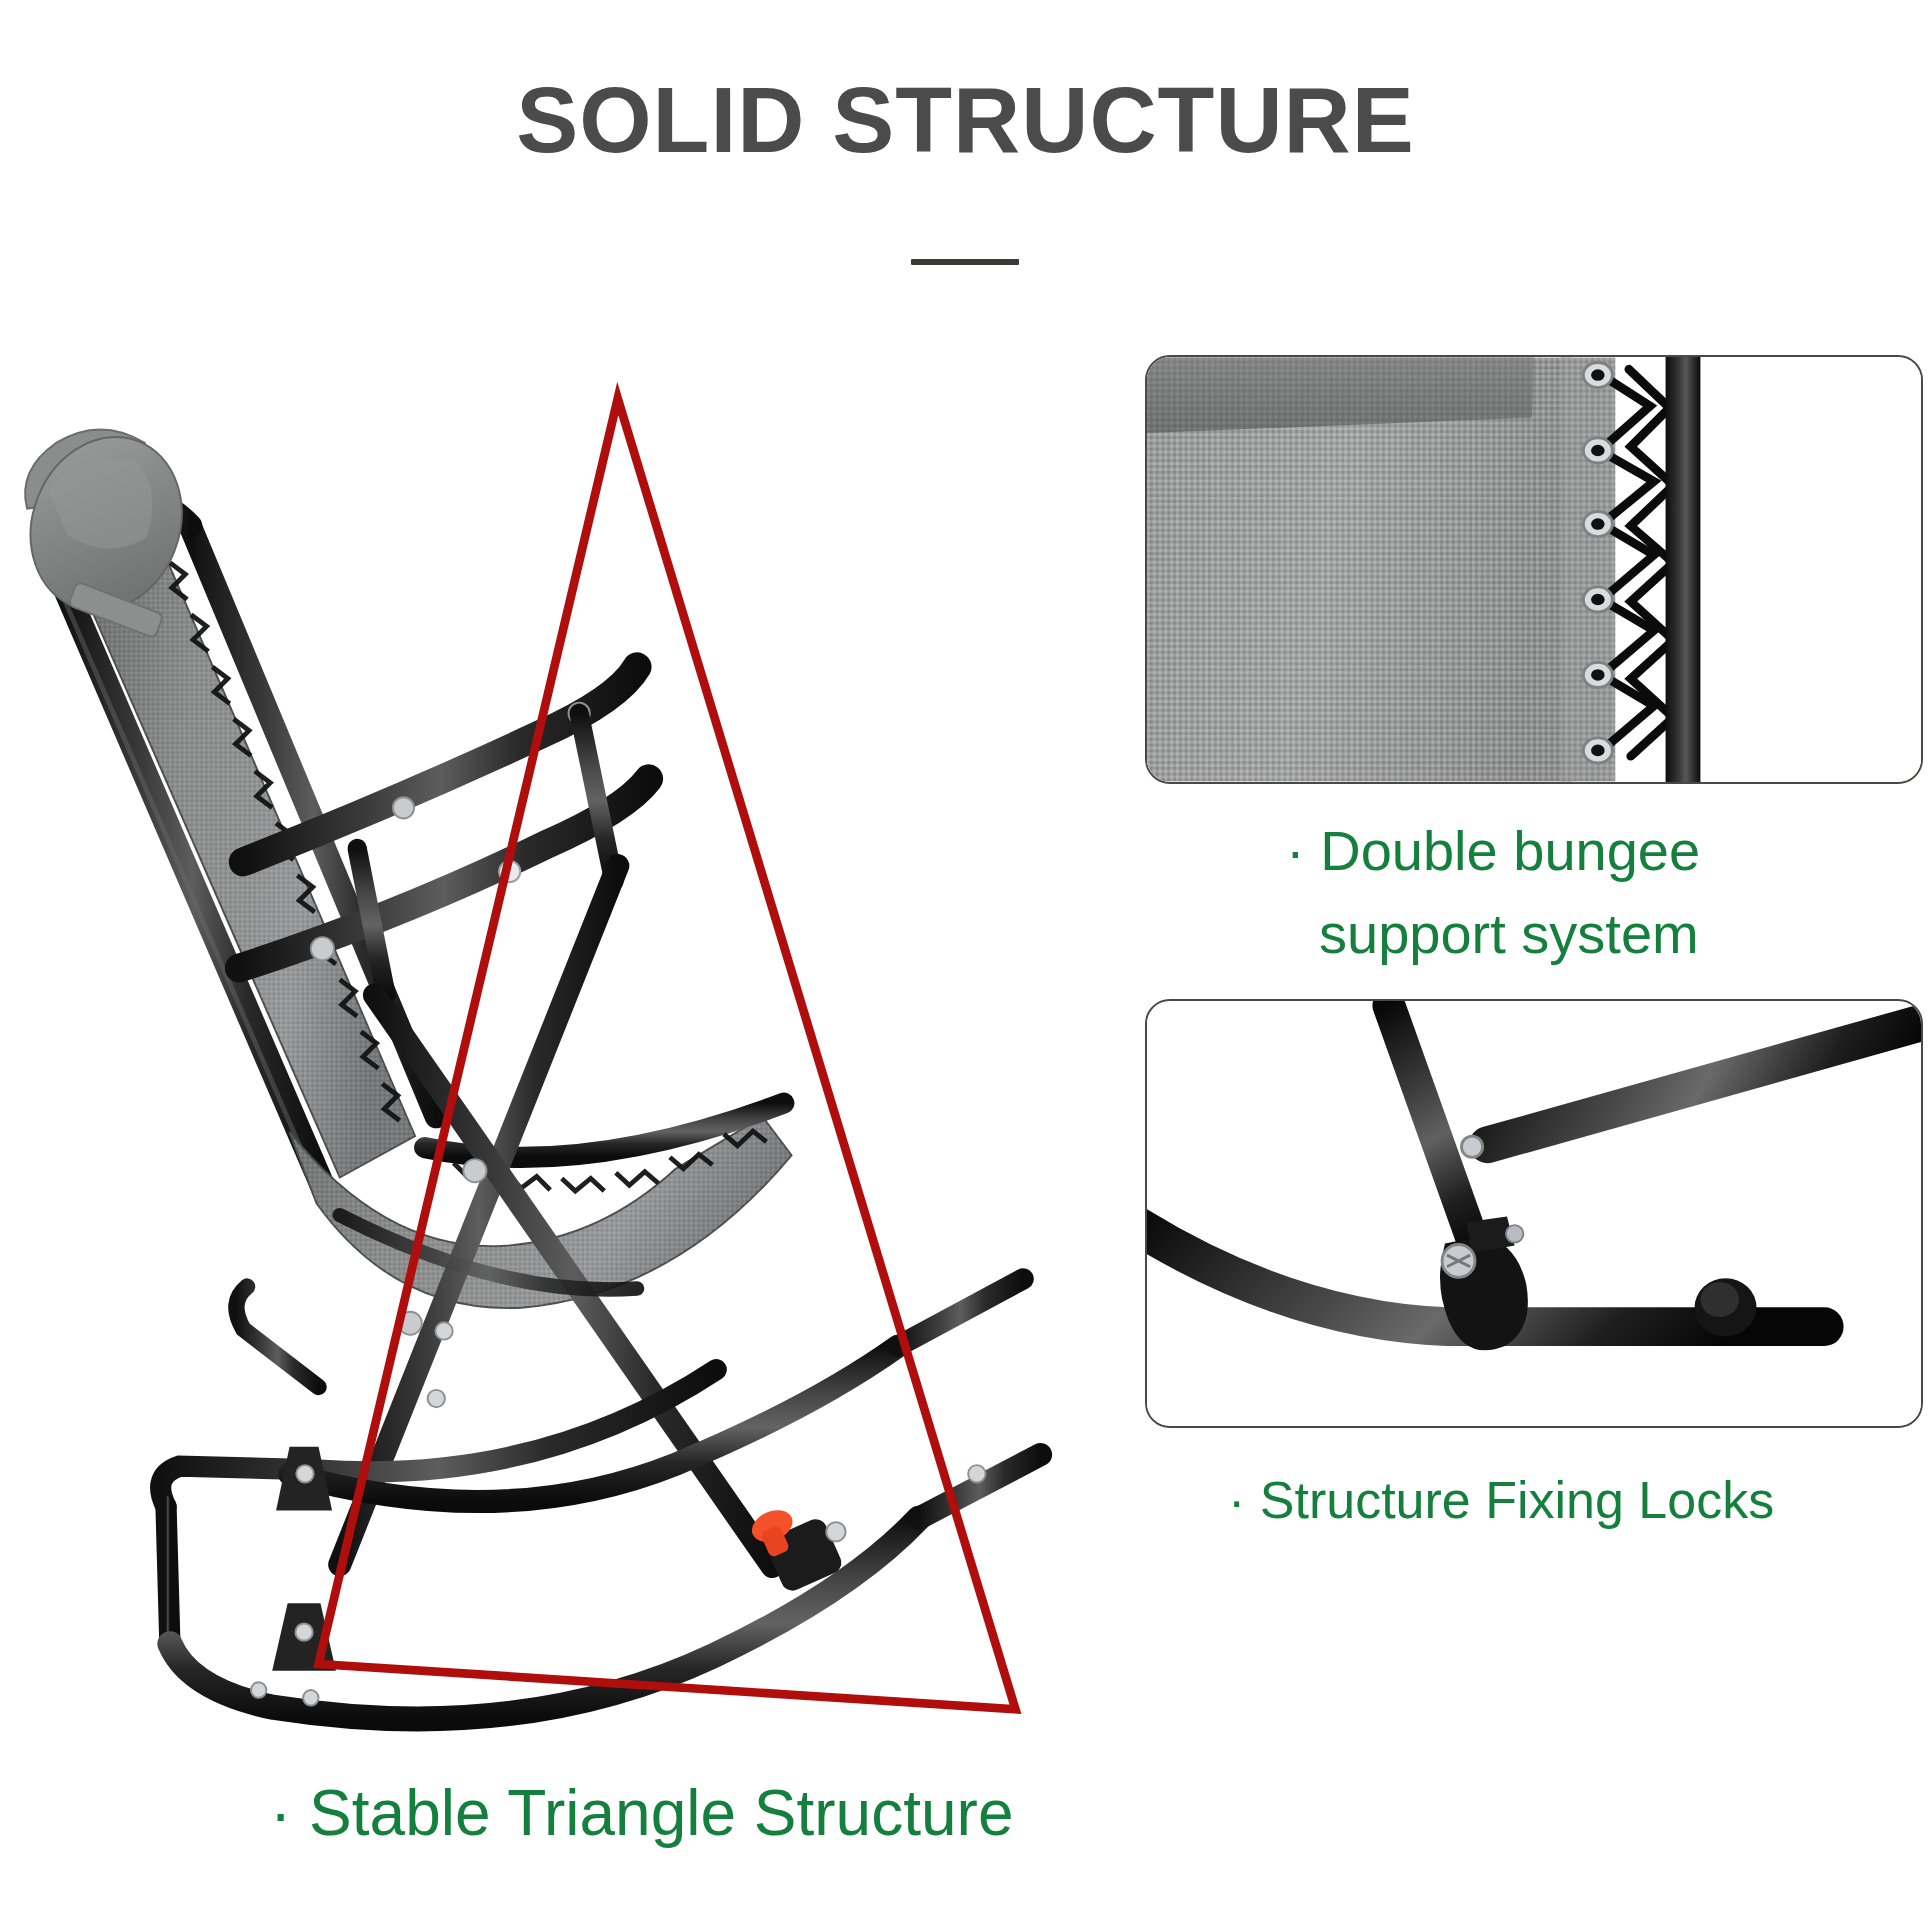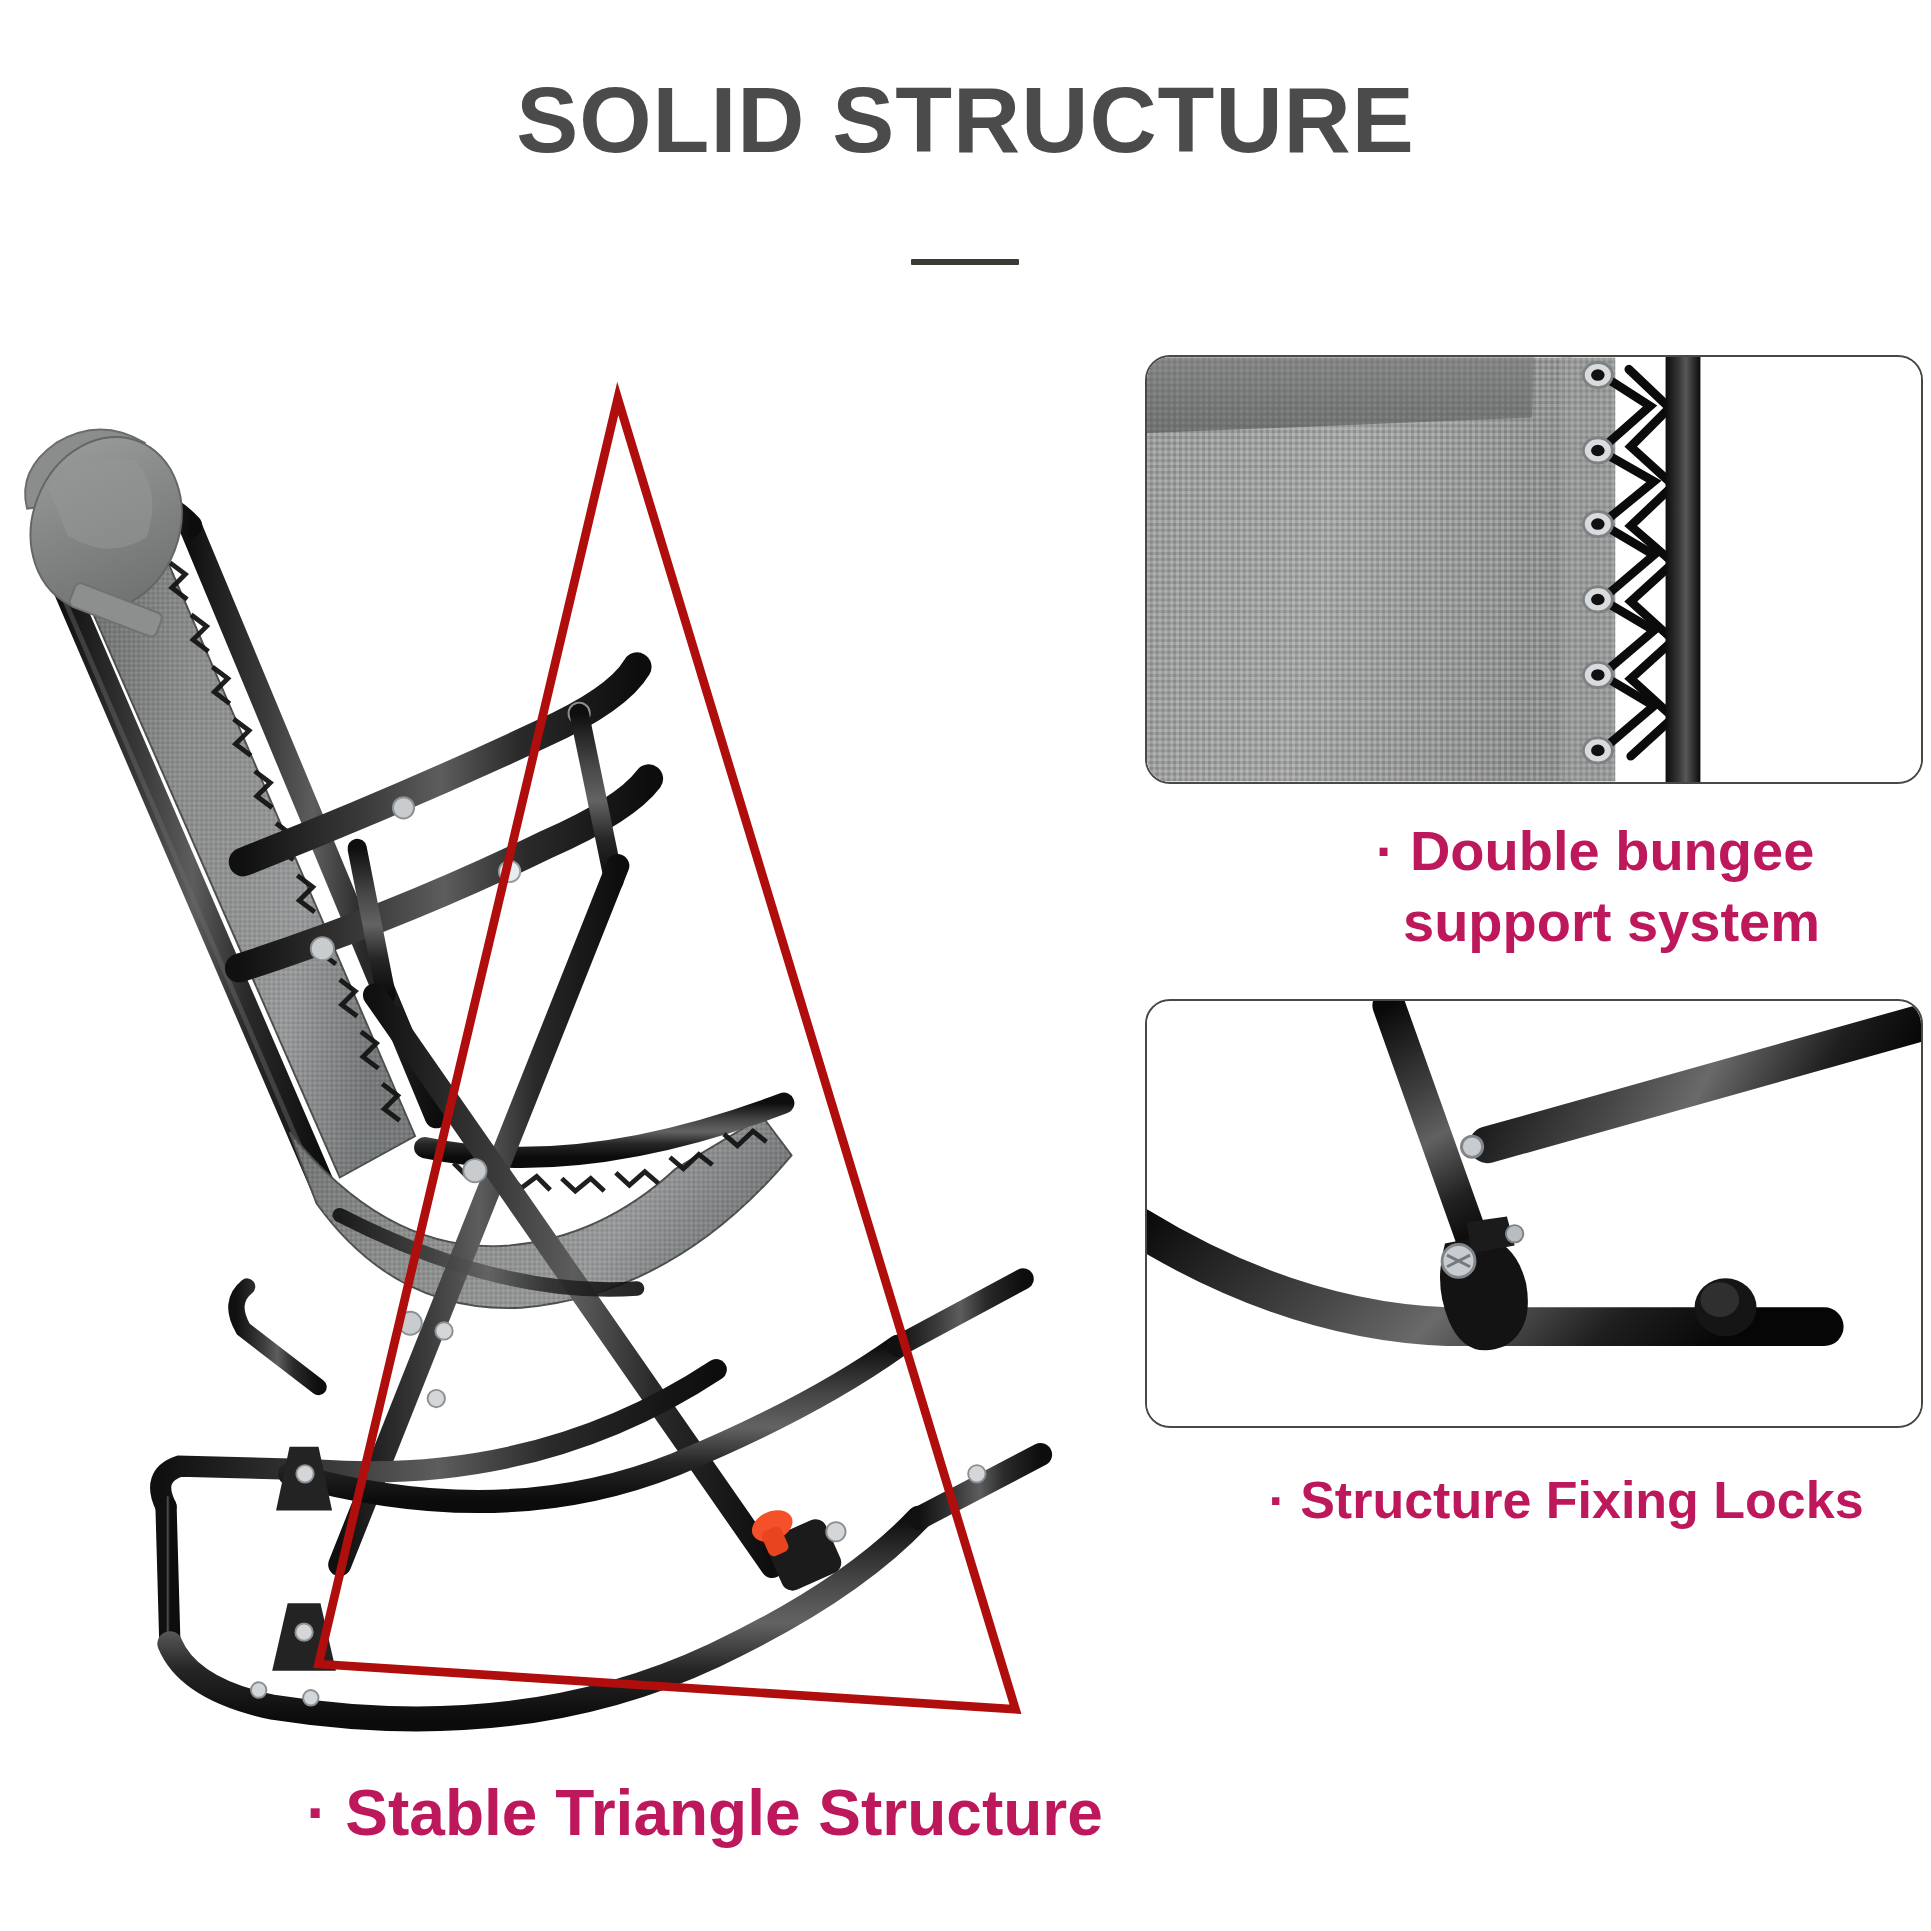--- a/index.html
+++ b/index.html
@@ -72,24 +72,23 @@
     top: 999px;
     width: 778px;
     height: 429px;
   }
   .inset-panel svg { display: block; width: 100%; height: 100%; }
 
   
   .caption {
     position: absolute;
     font-family: "Liberation Sans", sans-serif;
-    color: #be185d;
-    font-weight: 700;
+    color: #15803d;
+    font-weight: 400;
     line-height: 1.26;
-    text-align: center;
   }
   #caption-bungee {
     left: 1286px;
     top: 816px;
     width: 618px;
     font-size: 56px;
   }
   #caption-lock {
     left: 1228px;
     top: 1468px;
@@ -101,20 +100,21 @@
     top: 1773px;
     width: 869px;
     font-size: 64px;
   }
   .caption .bullet {
     display: inline;
   }
   .caption .line2 {
     display: block;
     padding-left: 33px;
+    margin-top: 12px;
   }
 </style>
 </head>
 <body>
 
 <div id="page">
 
   <div id="header-title">SOLID STRUCTURE</div>
 
   <div id="header-divider"></div>

